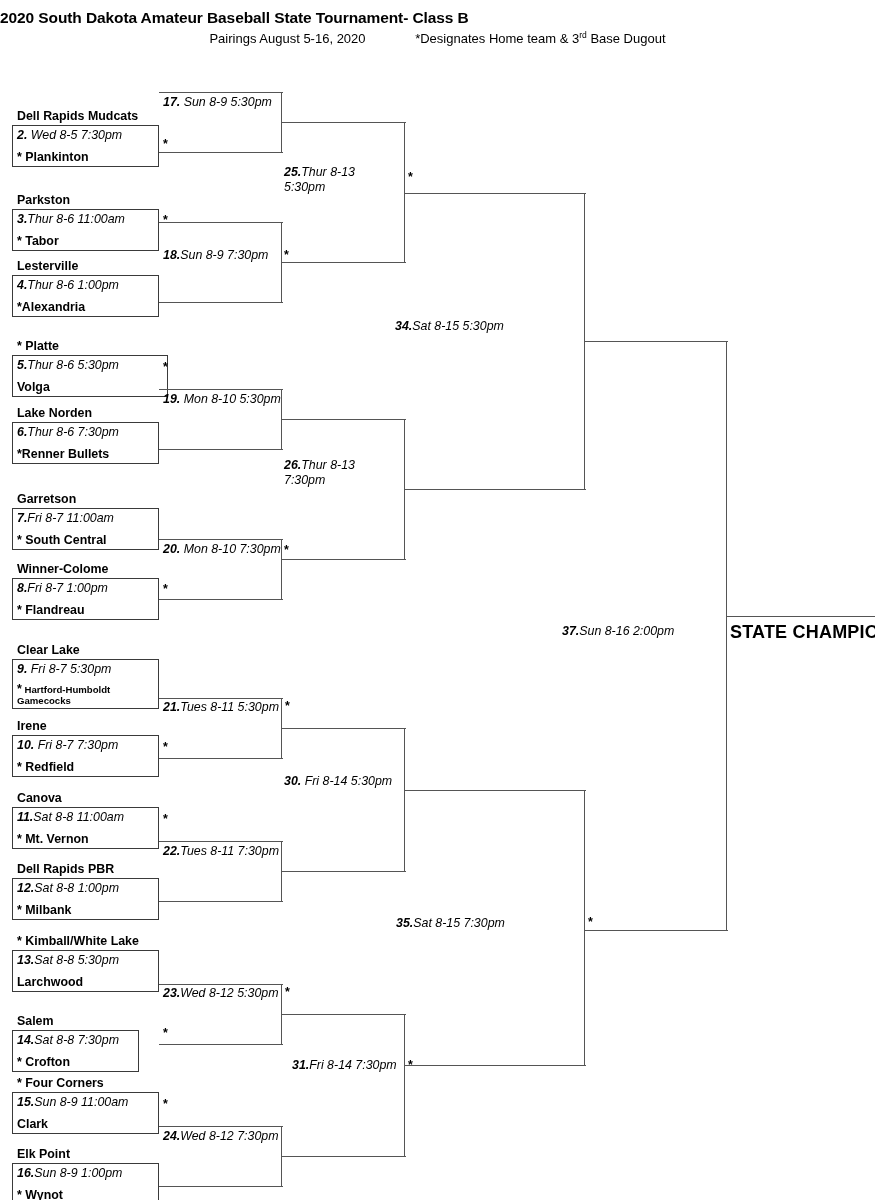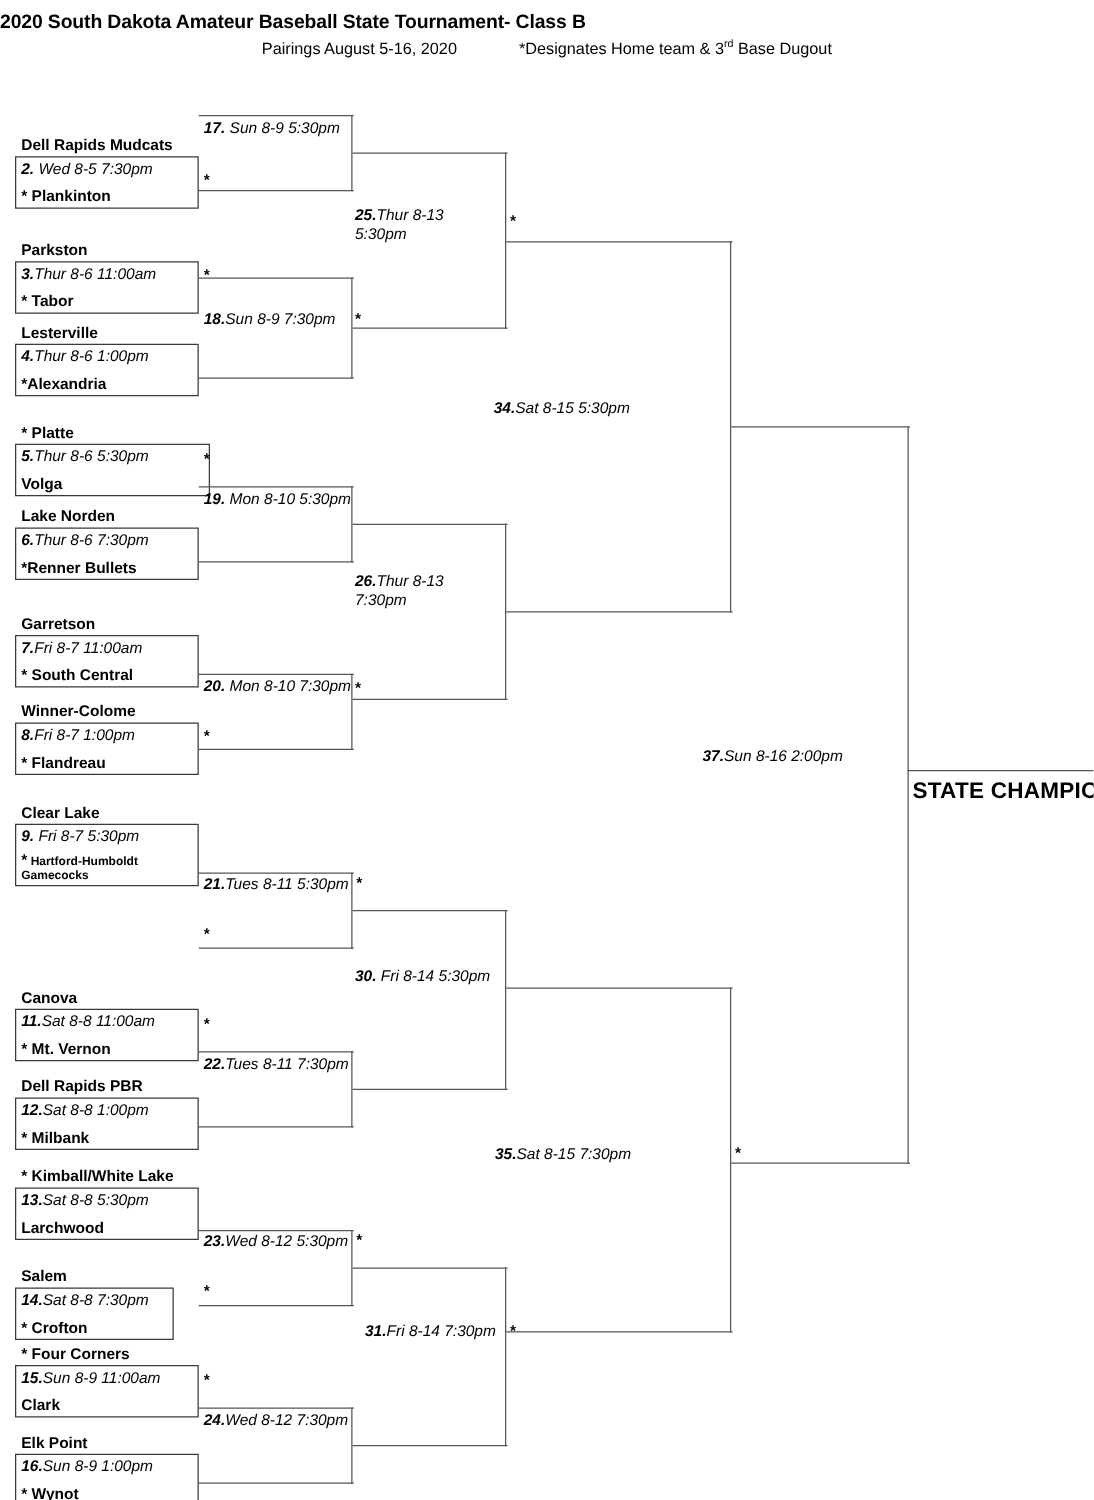--- a/index.html
+++ b/index.html
@@ -159,20 +159,25 @@
   <div class="game-box" style="left:12px; top:578px; width:147px; height:42px;">
     <div class="team top">Winner-Colome</div>
     <div class="gameinfo"><span class="num">8.</span><span>Fri 8-7   1:00pm</span></div>
     <div class="team bot">* Flandreau</div>
   </div>
   <div class="game-box" style="left:12px; top:659px; width:147px; height:50px;">
     <div class="team top">Clear Lake</div>
     <div class="gameinfo"><span class="num">9.</span><span> Fri 8-7   5:30pm</span></div>
     <div class="team bot small"><span class="star-big">*</span> <span>Hartford-Humboldt Gamecocks</span></div>
   </div>
+  <div class="game-box" style="left:12px; top:735px; width:147px; height:42px;">
+    <div class="team top">Irene</div>
+    <div class="gameinfo"><span class="num">10.</span><span> Fri 8-7   7:30pm</span></div>
+    <div class="team bot">* Redfield</div>
+  </div>
   <div class="game-box" style="left:12px; top:807px; width:147px; height:42px;">
     <div class="team top">Canova</div>
     <div class="gameinfo"><span class="num">11.</span><span>Sat 8-8  11:00am</span></div>
     <div class="team bot">* Mt. Vernon</div>
   </div>
   <div class="game-box" style="left:12px; top:878px; width:147px; height:42px;">
     <div class="team top">Dell Rapids PBR</div>
     <div class="gameinfo"><span class="num">12.</span><span>Sat 8-8   1:00pm</span></div>
     <div class="team bot">* Milbank</div>
   </div>
@@ -280,18 +285,18 @@
 
   <div class="conn h" style="left:405px; top:790px; width:181px;"></div>
   <div class="conn h" style="left:405px; top:1065px; width:181px;"></div>
   <div class="conn v" style="left:584px; top:790px; height:276px;"></div>
   <div class="round-label" style="left:396px; top:916px;"><span class="num">35.</span><span>Sat 8-15  7:30pm</span></div>
   <div class="star" style="left:588px; top:917px;">*</div>
 
   <div class="conn h" style="left:585px; top:341px; width:143px;"></div>
   <div class="conn h" style="left:585px; top:930px; width:143px;"></div>
   <div class="conn v" style="left:726px; top:341px; height:590px;"></div>
-  <div class="round-label" style="left:562px; top:598px;"><span class="num">37.</span><span>Sun 8-16  2:00pm</span></div>
+  <div class="round-label" style="left:562px; top:624px;"><span class="num">37.</span><span>Sun 8-16  2:00pm</span></div>
 
   <div class="conn h" style="left:726px; top:616px; width:149px;"></div>
   <div id="champion-label" style="left:730px; top:622px;">STATE CHAMPION</div>
 
 </div>
 
 </body></html>

